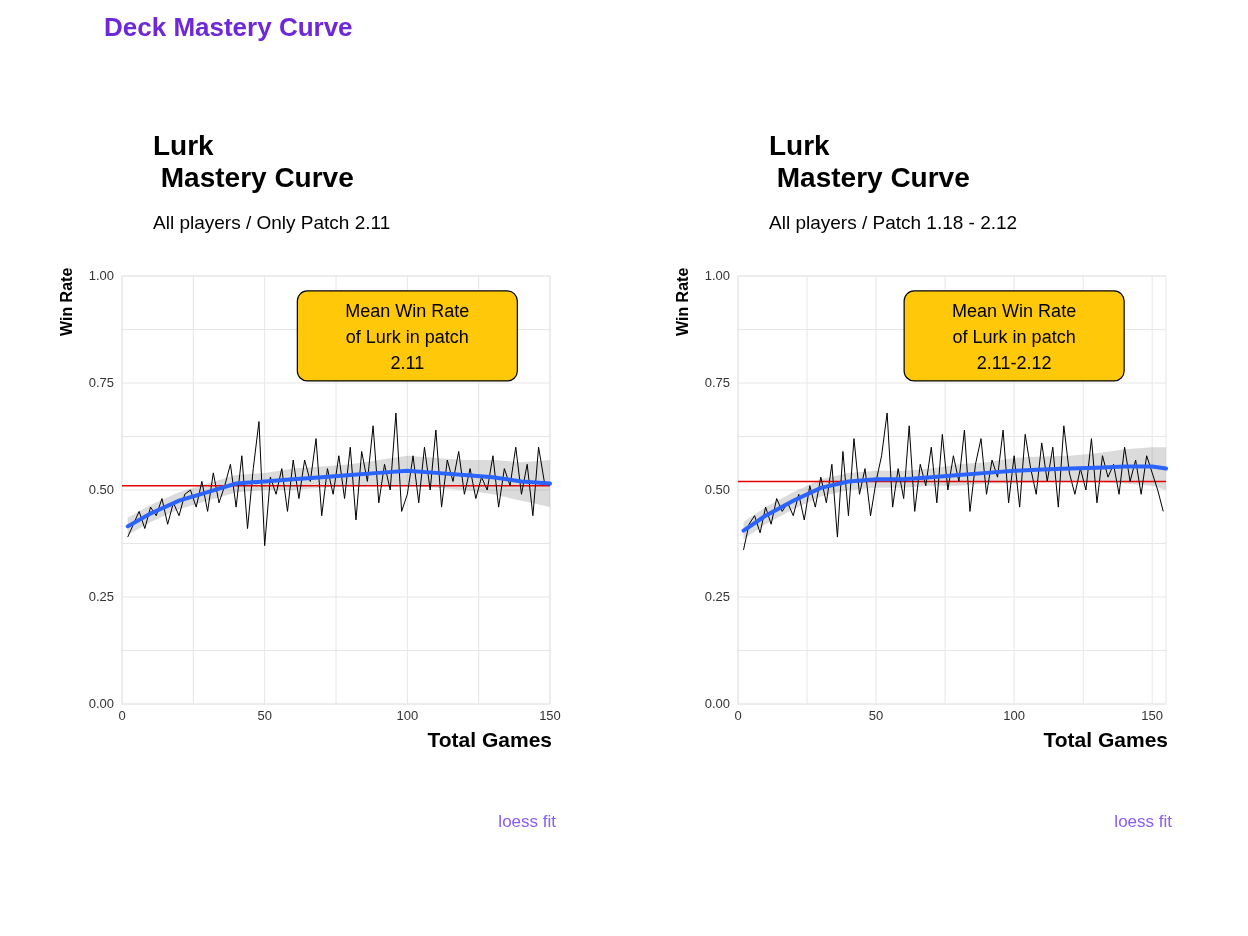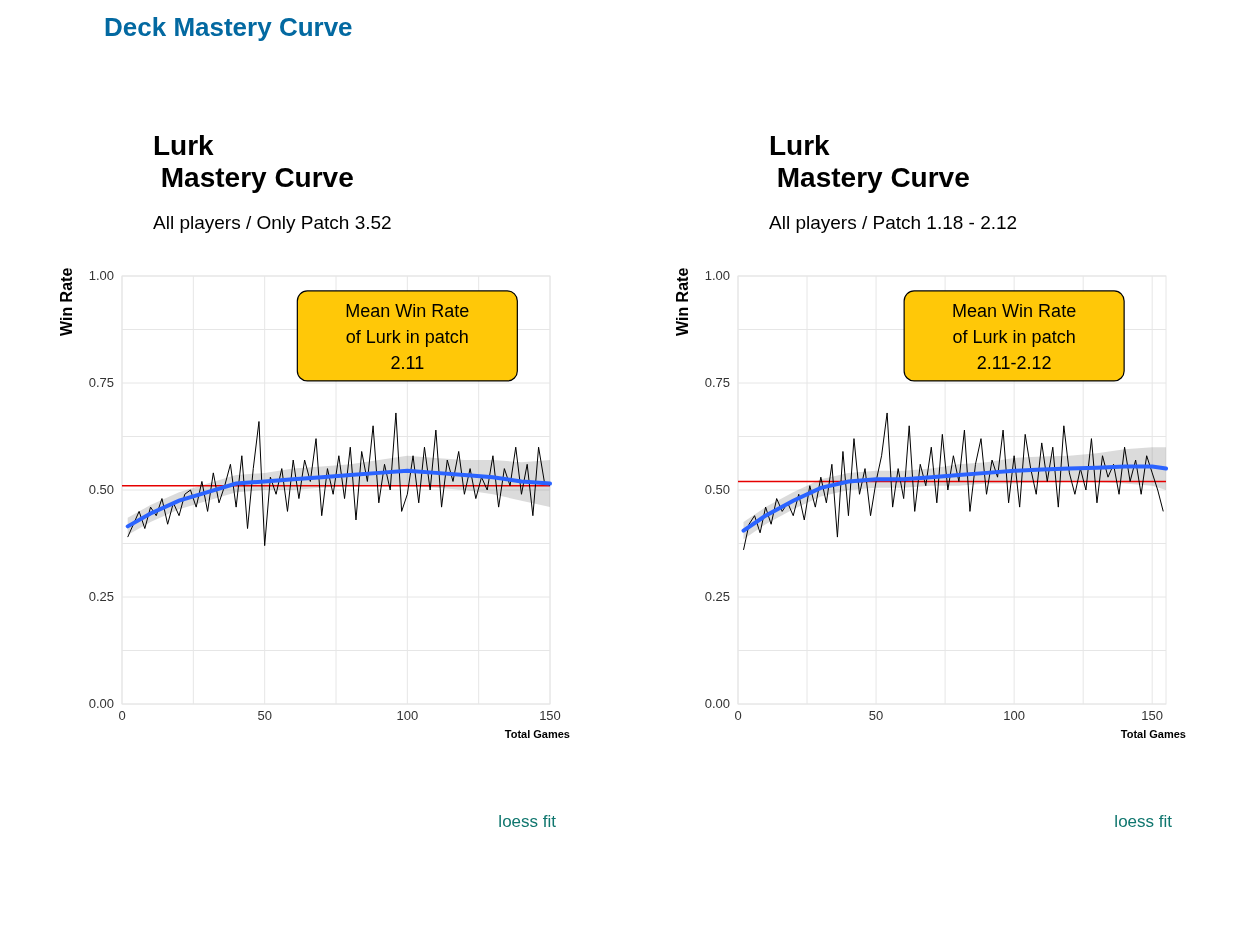--- a/index.html
+++ b/index.html
@@ -15,21 +15,21 @@
     height: 936px;
     position: relative;
     overflow: hidden;
   }
   .main-title {
     position: absolute;
     top: 12px;
     left: 104px;
     font-size: 26px;
     font-weight: bold;
-    color: #0369a1;
+    color: #6d28d9;
   }
   .panel {
     position: absolute;
     width: 560px;
     height: 720px;
   }
   .panel.left  { top: 130px; left: 58px; }
   .panel.right { top: 130px; left: 674px; }
 
   .chart-title {
@@ -53,30 +53,30 @@
     top: 206px;
     left: 0px;
     font-size: 16px;
     font-weight: bold;
     transform: rotate(-90deg);
     transform-origin: left top;
   }
   .xlabel {
     position: absolute;
     top: 598px;
-    right: 48px;
-    font-size: 11px;
+    right: 66px;
+    font-size: 21px;
     font-weight: bold;
   }
   .caption {
     position: absolute;
     bottom: 18px;
     right: 62px;
     font-size: 17px;
-    color: #0f766e;
+    color: #8b5cf6;
     font-weight: normal;
   }
   .plot-wrap {
     position: absolute;
     top: 140px;
     left: 58px;
     width: 440px;
     height: 440px;
   }
   svg.plot {
@@ -132,21 +132,21 @@
 </style>
 </head>
 <body>
 <div class="page">
 
 <div class="main-title">Deck Mastery Curve</div>
 
 <div class="panel left">
   <div class="chart-title">Lurk
  Mastery Curve</div>
-  <div class="chart-sub">All players / Only Patch 3.52</div>
+  <div class="chart-sub">All players / Only Patch 2.11</div>
   <div class="ylabel">Win Rate</div>
   <div class="plot-wrap">
     <svg class="plot" viewBox="0 0 440 440">
           <rect class="panel-border" x="6" y="6" width="428" height="428"></rect>
           <g class="grid">
             <line x1="6" x2="6" y1="6" y2="434"></line>
             <line x1="148.66666666666666" x2="148.66666666666666" y1="6" y2="434"></line>
             <line x1="291.3333333333333" x2="291.3333333333333" y1="6" y2="434"></line>
             <line x1="434" x2="434" y1="6" y2="434"></line>
             <line x1="77.33333333333333" x2="77.33333333333333" y1="6" y2="434"></line>

